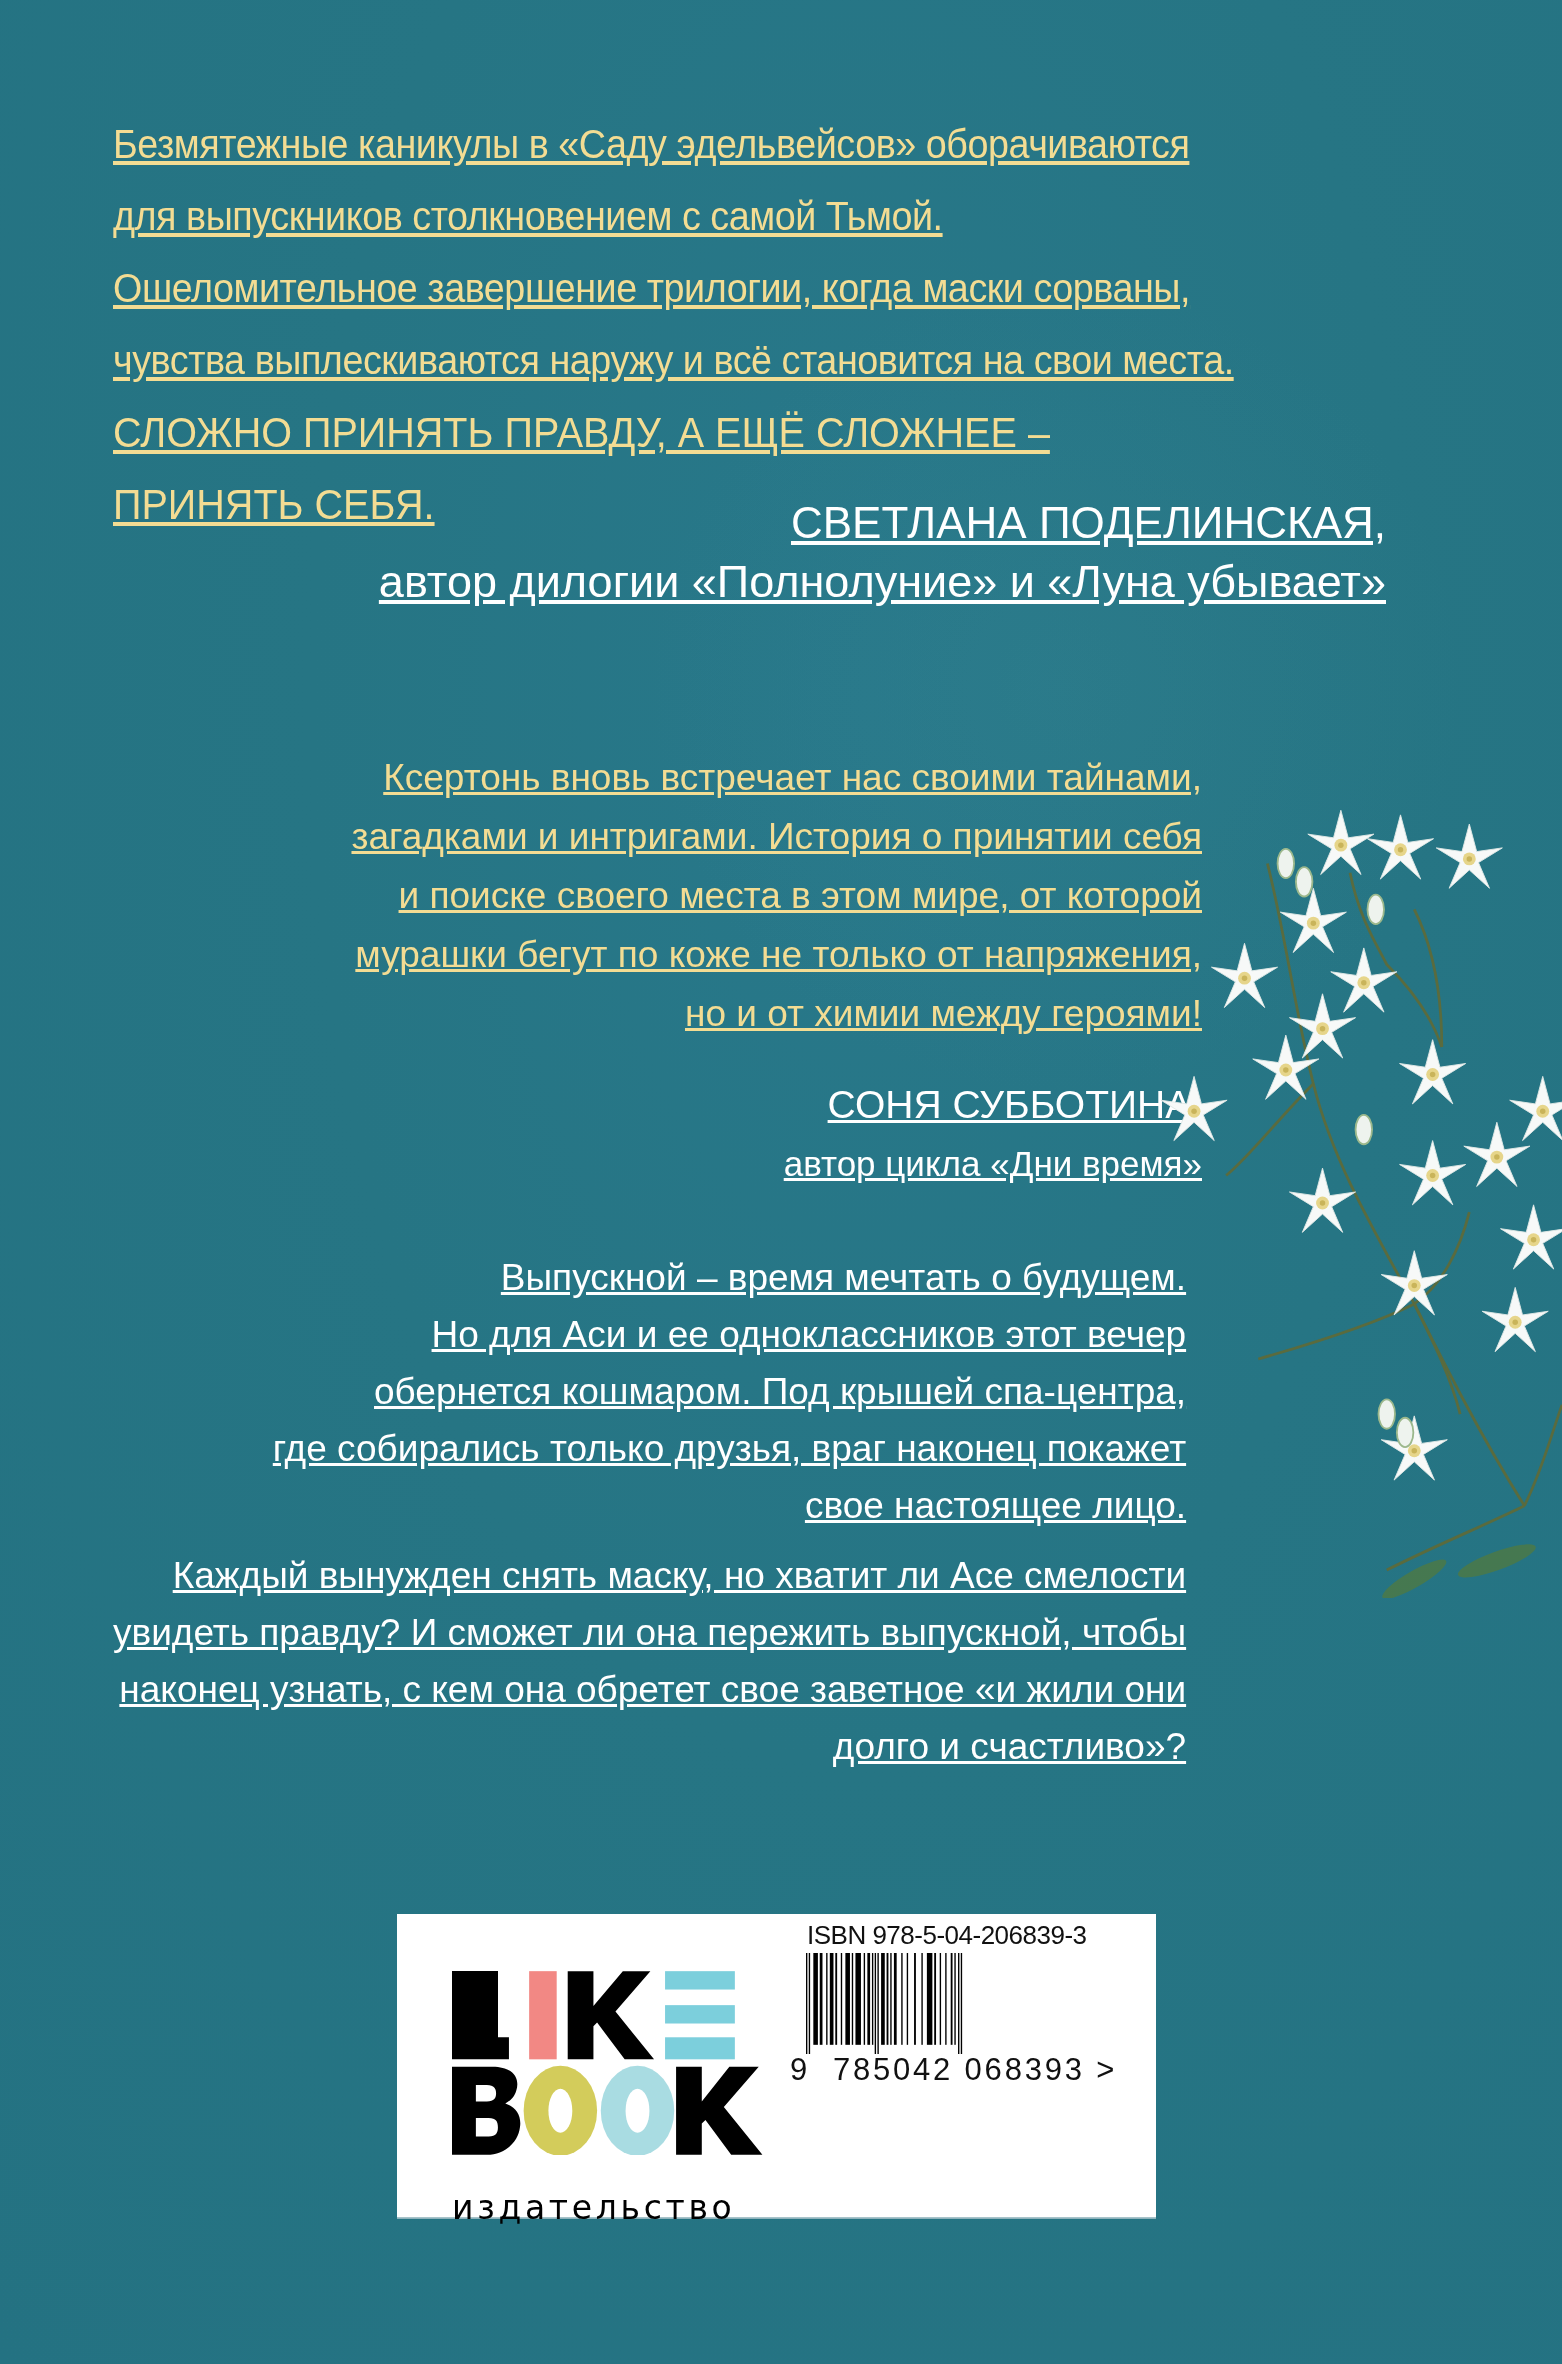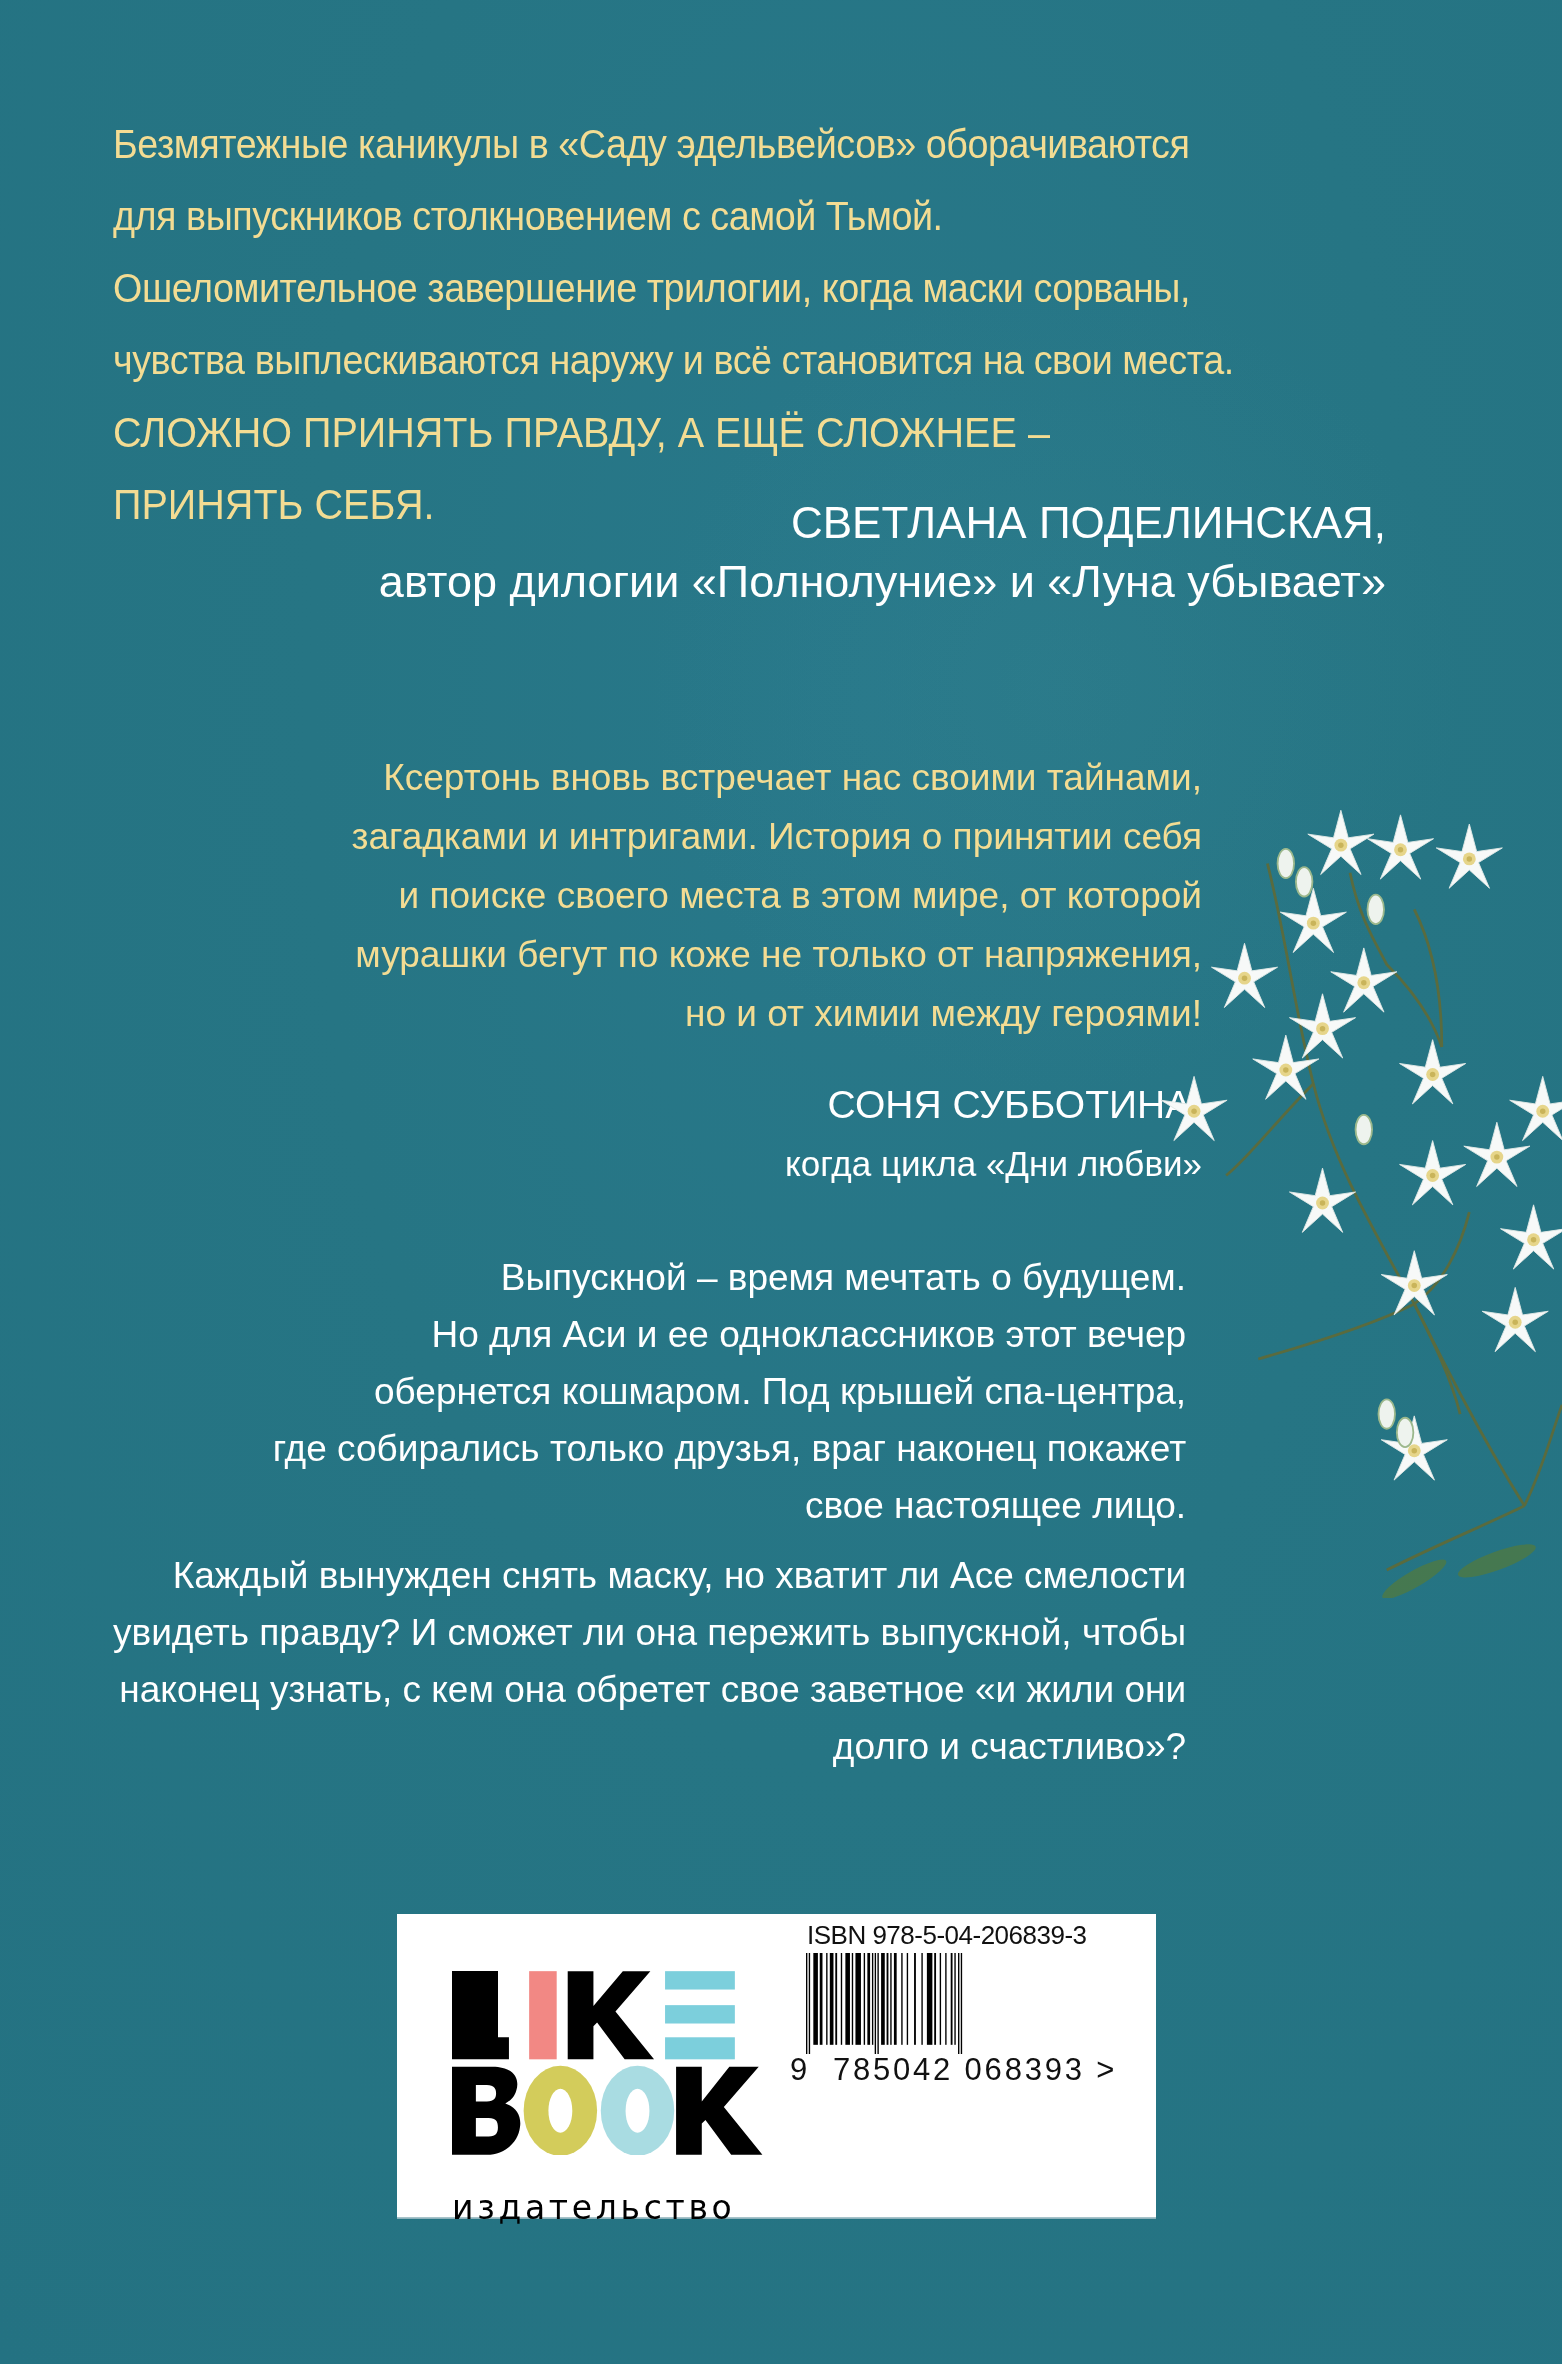--- a/index.html
+++ b/index.html
@@ -7,21 +7,21 @@
       width: 1562px; height: 2365px; overflow: hidden; position: relative;
       background: radial-gradient(ellipse at 55% 30%, #28788a 0%, #267584 45%, #247282 100%);
       font-family: "Liberation Sans Narrow", "Liberation Sans", sans-serif;
     }
     .cover { position: absolute; inset: 0; }
     .glow {
       position: absolute; left: 643px; top: 275px; width: 826px; height: 826px;
       border-radius: 50%;
       background: radial-gradient(circle, rgba(60,140,150,0.18) 0%, rgba(36,114,130,0) 70%);
     }
-    .text-block { position: absolute; }
+    .text-block { position: absolute; text-decoration: underline; }
     .line { display: block; white-space: nowrap; }
     .yellow { color: #f3dc93; }
     .white { color: #ffffff; }
 
     
     #blurb1 { left: 113px; top: 108px; font-size: 41px; line-height: 72px; letter-spacing: -0.5px; }
     #blurb1 .line { transform: scaleX(0.92); transform-origin: left center; }
     #blurb1 .caps { font-size: 43px; letter-spacing: 0px; }
 
     #quote1-author { right: 176px; top: 492px; text-align: right; }
@@ -81,21 +81,21 @@
   <div id="blurb2" class="text-block yellow">
     <span class="line">Ксертонь вновь встречает нас своими тайнами,</span>
     <span class="line">загадками и интригами. История о принятии себя</span>
     <span class="line">и поиске своего места в этом мире, от которой</span>
     <span class="line">мурашки бегут по коже не только от напряжения,</span>
     <span class="line">но и от химии между героями!</span>
   </div>
 
   <div id="quote2-author" class="text-block white">
     <span class="line name">СОНЯ СУББОТИНА,</span>
-    <span class="line desc">когда цикла «Дни любви»</span>
+    <span class="line desc">автор цикла «Дни время»</span>
   </div>
 
   <div id="desc" class="text-block white">
     <div class="para">
       <span class="line">Выпускной – время мечтать о будущем.</span>
       <span class="line">Но для Аси и ее одноклассников этот вечер</span>
       <span class="line">обернется кошмаром. Под крышей спа-центра,</span>
       <span class="line">где собирались только друзья, враг наконец покажет</span>
       <span class="line">свое настоящее лицо.</span>
     </div>

